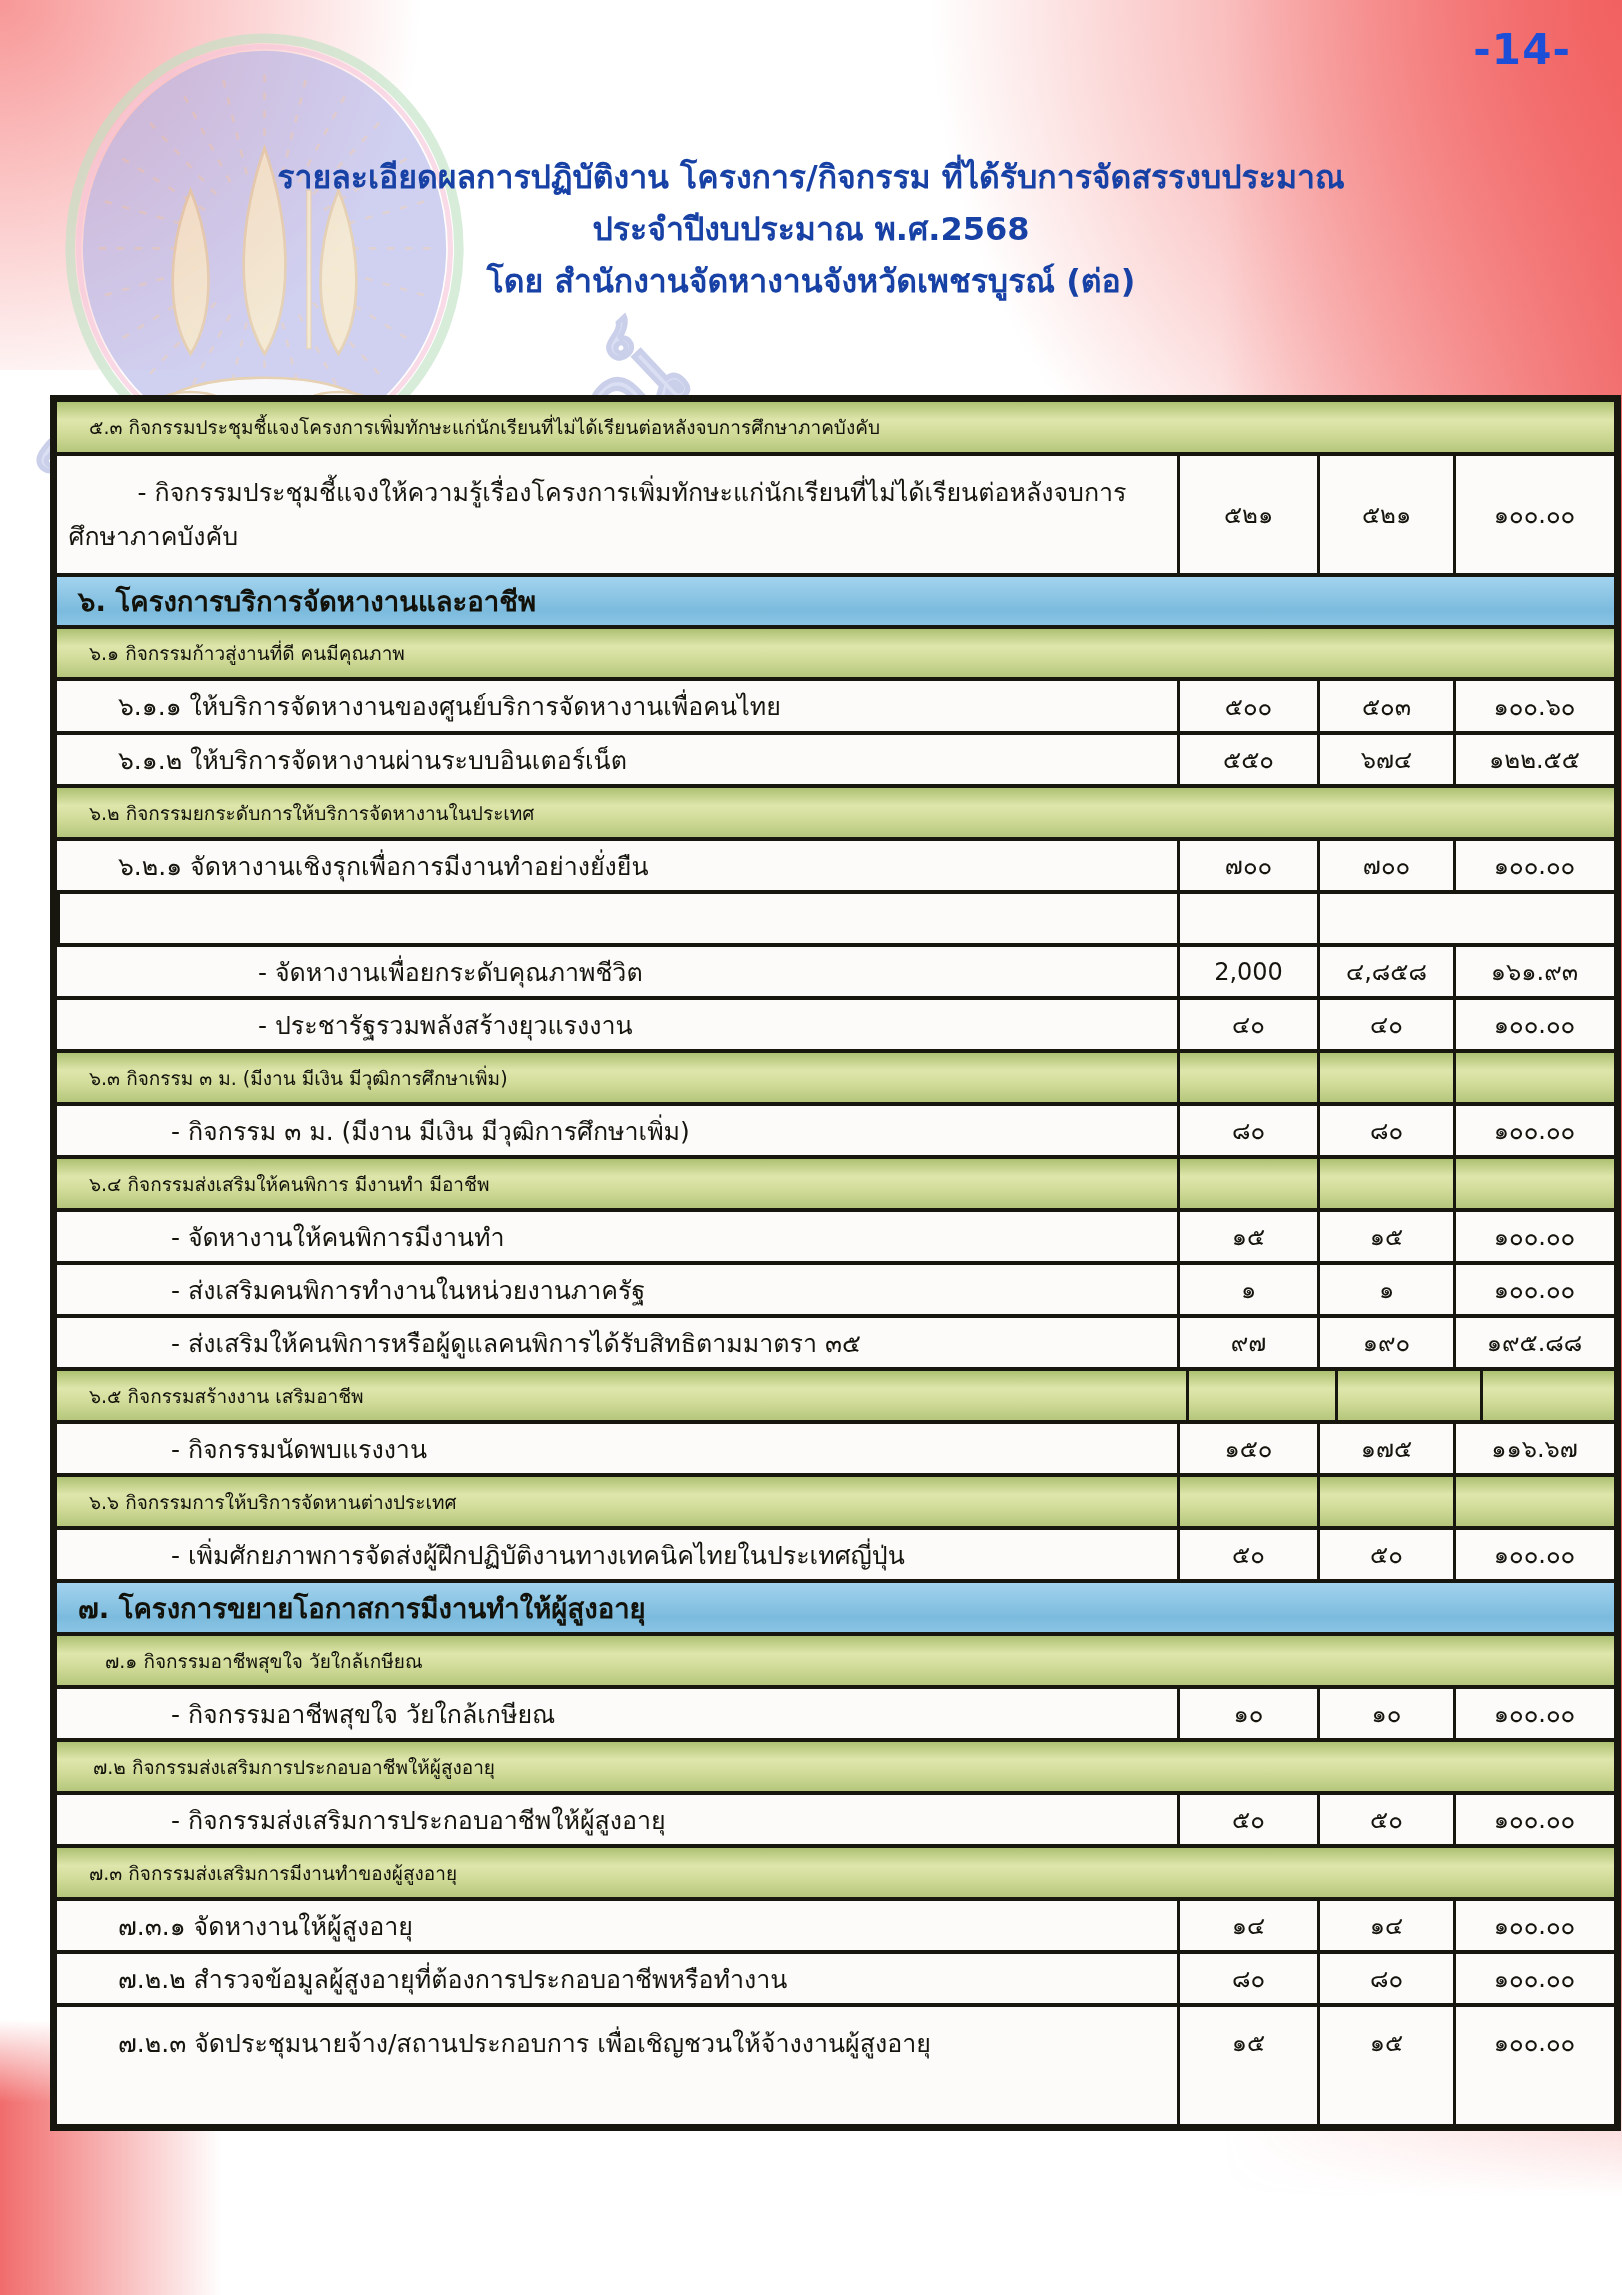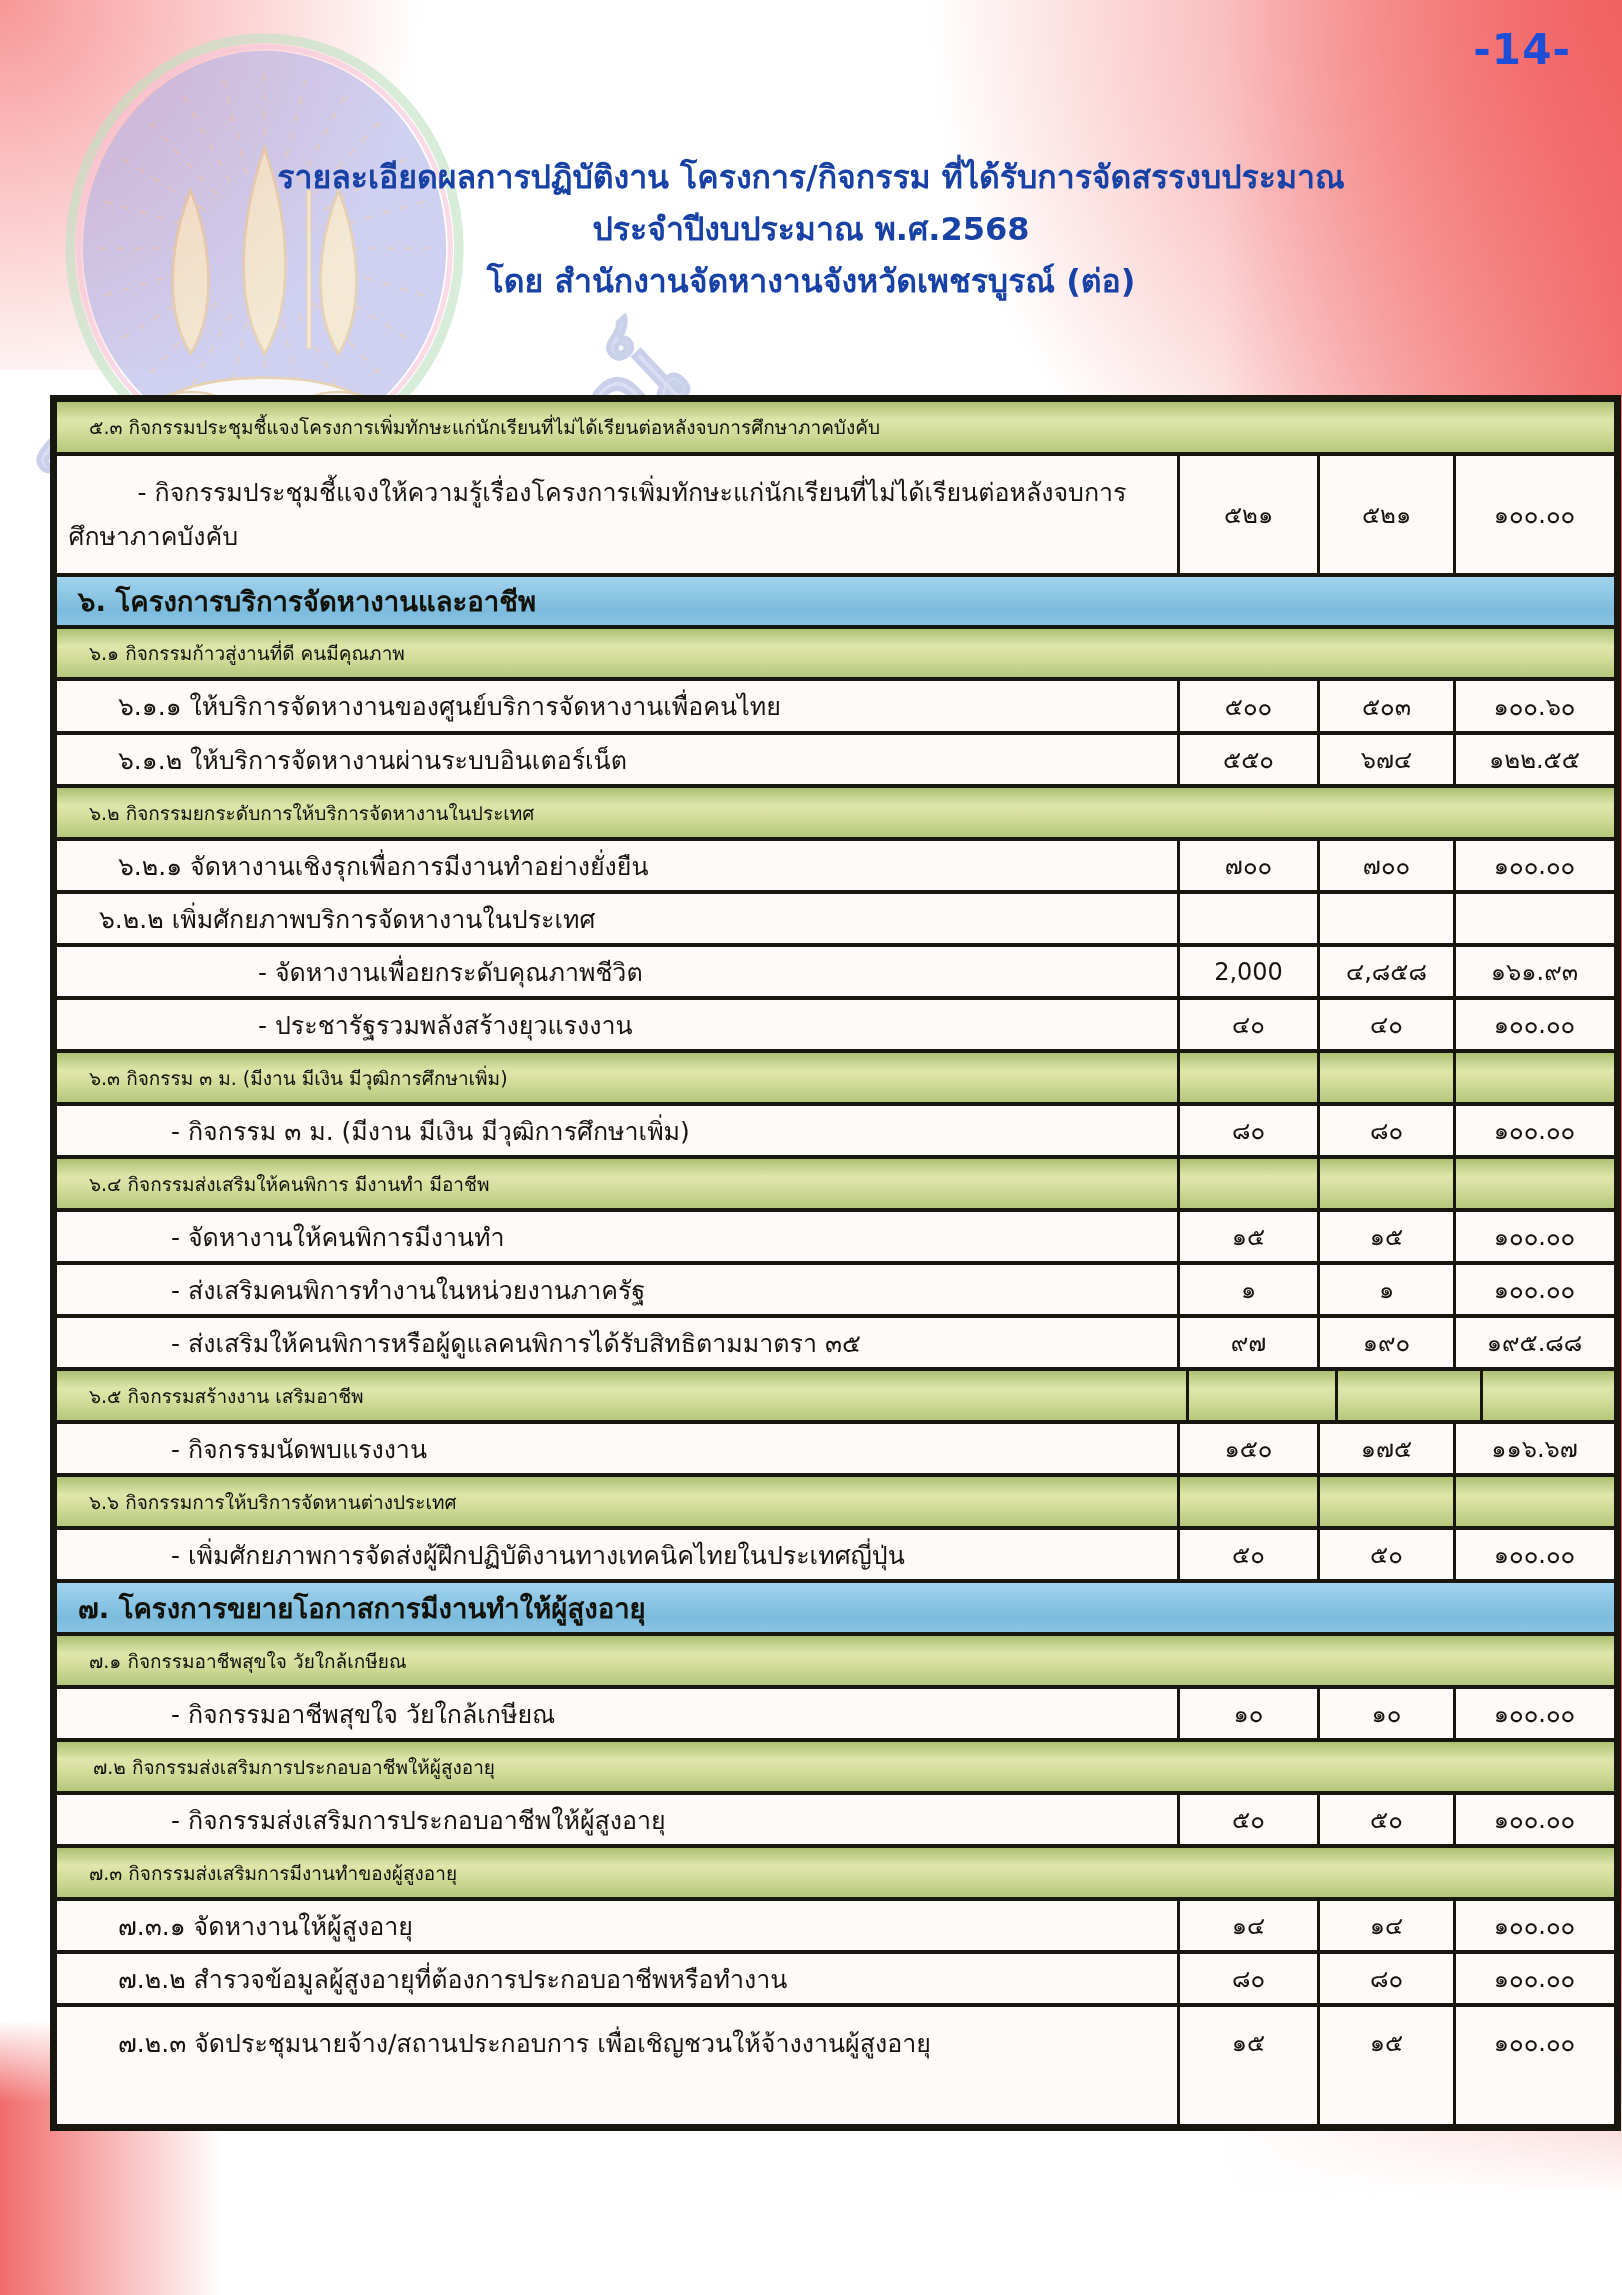--- a/index.html
+++ b/index.html
@@ -139,21 +139,20 @@
       <div class="trow green merged" style="height: 53px;">
         <div class="cell label" style="padding-left: 32px;">๖.๒ กิจกรรมยกระดับการให้บริการจัดหางานในประเทศ</div>
       </div>
       <div class="trow white" style="height: 53px;">
         <div class="cell label" style="padding-left: 61px;">๖.๒.๑ จัดหางานเชิงรุกเพื่อการมีงานทำอย่างยั่งยืน</div>
         <div class="cell val">๗๐๐</div>
         <div class="cell val">๗๐๐</div>
         <div class="cell val">๑๐๐.๐๐</div>
       </div>
       <div class="trow white" style="height: 53px;">
-        <div class="cell label" style="padding-left: 42px;">๖.๒.๒ เพิ่มศักยภาพบริการจัดหางานในประเทศ</div>
         <div class="cell val"></div>
         <div class="cell val"></div>
         <div class="cell val"></div>
       </div>
       <div class="trow white" style="height: 53px;">
         <div class="cell label" style="padding-left: 201px;">- จัดหางานเพื่อยกระดับคุณภาพชีวิต</div>
         <div class="cell val">2,000</div>
         <div class="cell val">๔,๘๕๘</div>
         <div class="cell val">๑๖๑.๙๓</div>
       </div>
@@ -219,21 +218,21 @@
       </div>
       <div class="trow white" style="height: 53px;">
         <div class="cell label" style="padding-left: 114px;">- เพิ่มศักยภาพการจัดส่งผู้ฝึกปฏิบัติงานทางเทคนิคไทยในประเทศญี่ปุ่น</div>
         <div class="cell val">๕๐</div>
         <div class="cell val">๕๐</div>
         <div class="cell val">๑๐๐.๐๐</div>
       </div>
       <div class="trow blue merged" style="height: 53px;">
         <div class="cell label" style="padding-left: 21px;">๗.  โครงการขยายโอกาสการมีงานทำให้ผู้สูงอายุ</div>
       </div>
-      <div class="trow green merged" style="height: 53px;">
+      <div class="trow green merged" style="height: 53px; padding-left: 16px;">
         <div class="cell label" style="padding-left: 32px;">๗.๑ กิจกรรมอาชีพสุขใจ วัยใกล้เกษียณ</div>
       </div>
       <div class="trow white" style="height: 53px;">
         <div class="cell label" style="padding-left: 114px;">- กิจกรรมอาชีพสุขใจ วัยใกล้เกษียณ</div>
         <div class="cell val">๑๐</div>
         <div class="cell val">๑๐</div>
         <div class="cell val">๑๐๐.๐๐</div>
       </div>
       <div class="trow green merged" style="height: 53px;">
         <div class="cell label" style="padding-left: 36px;">๗.๒ กิจกรรมส่งเสริมการประกอบอาชีพให้ผู้สูงอายุ</div>

